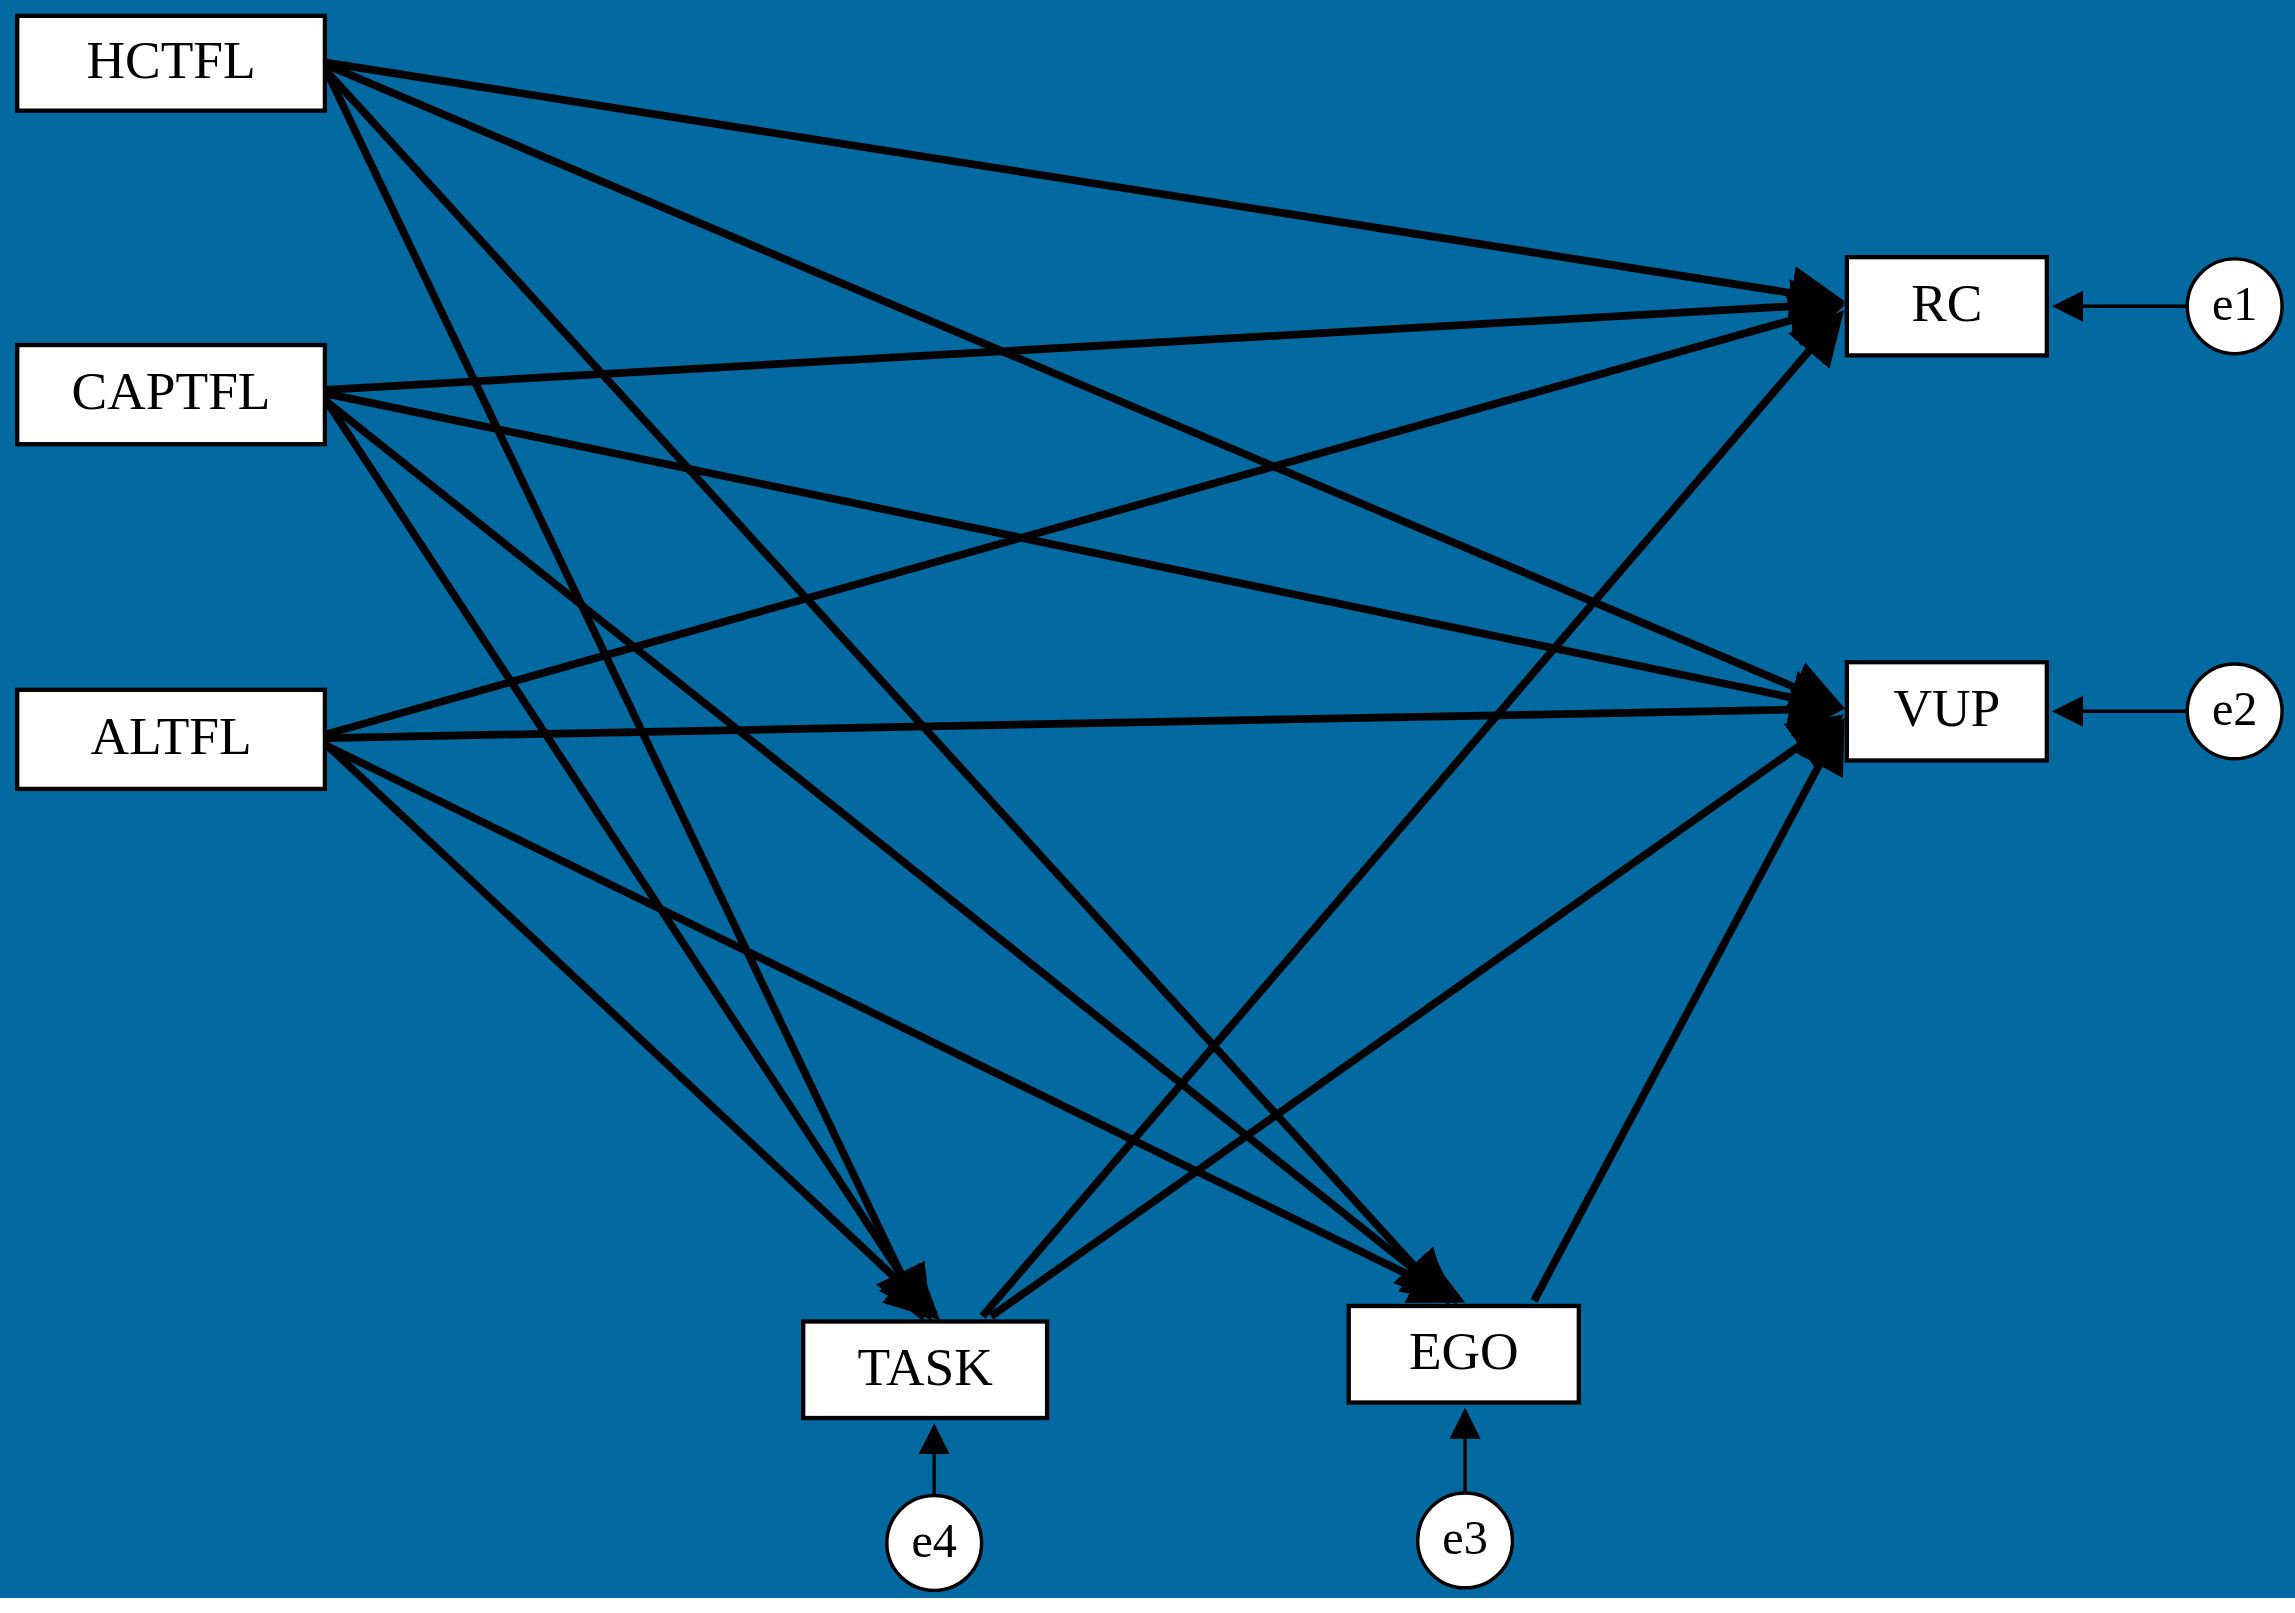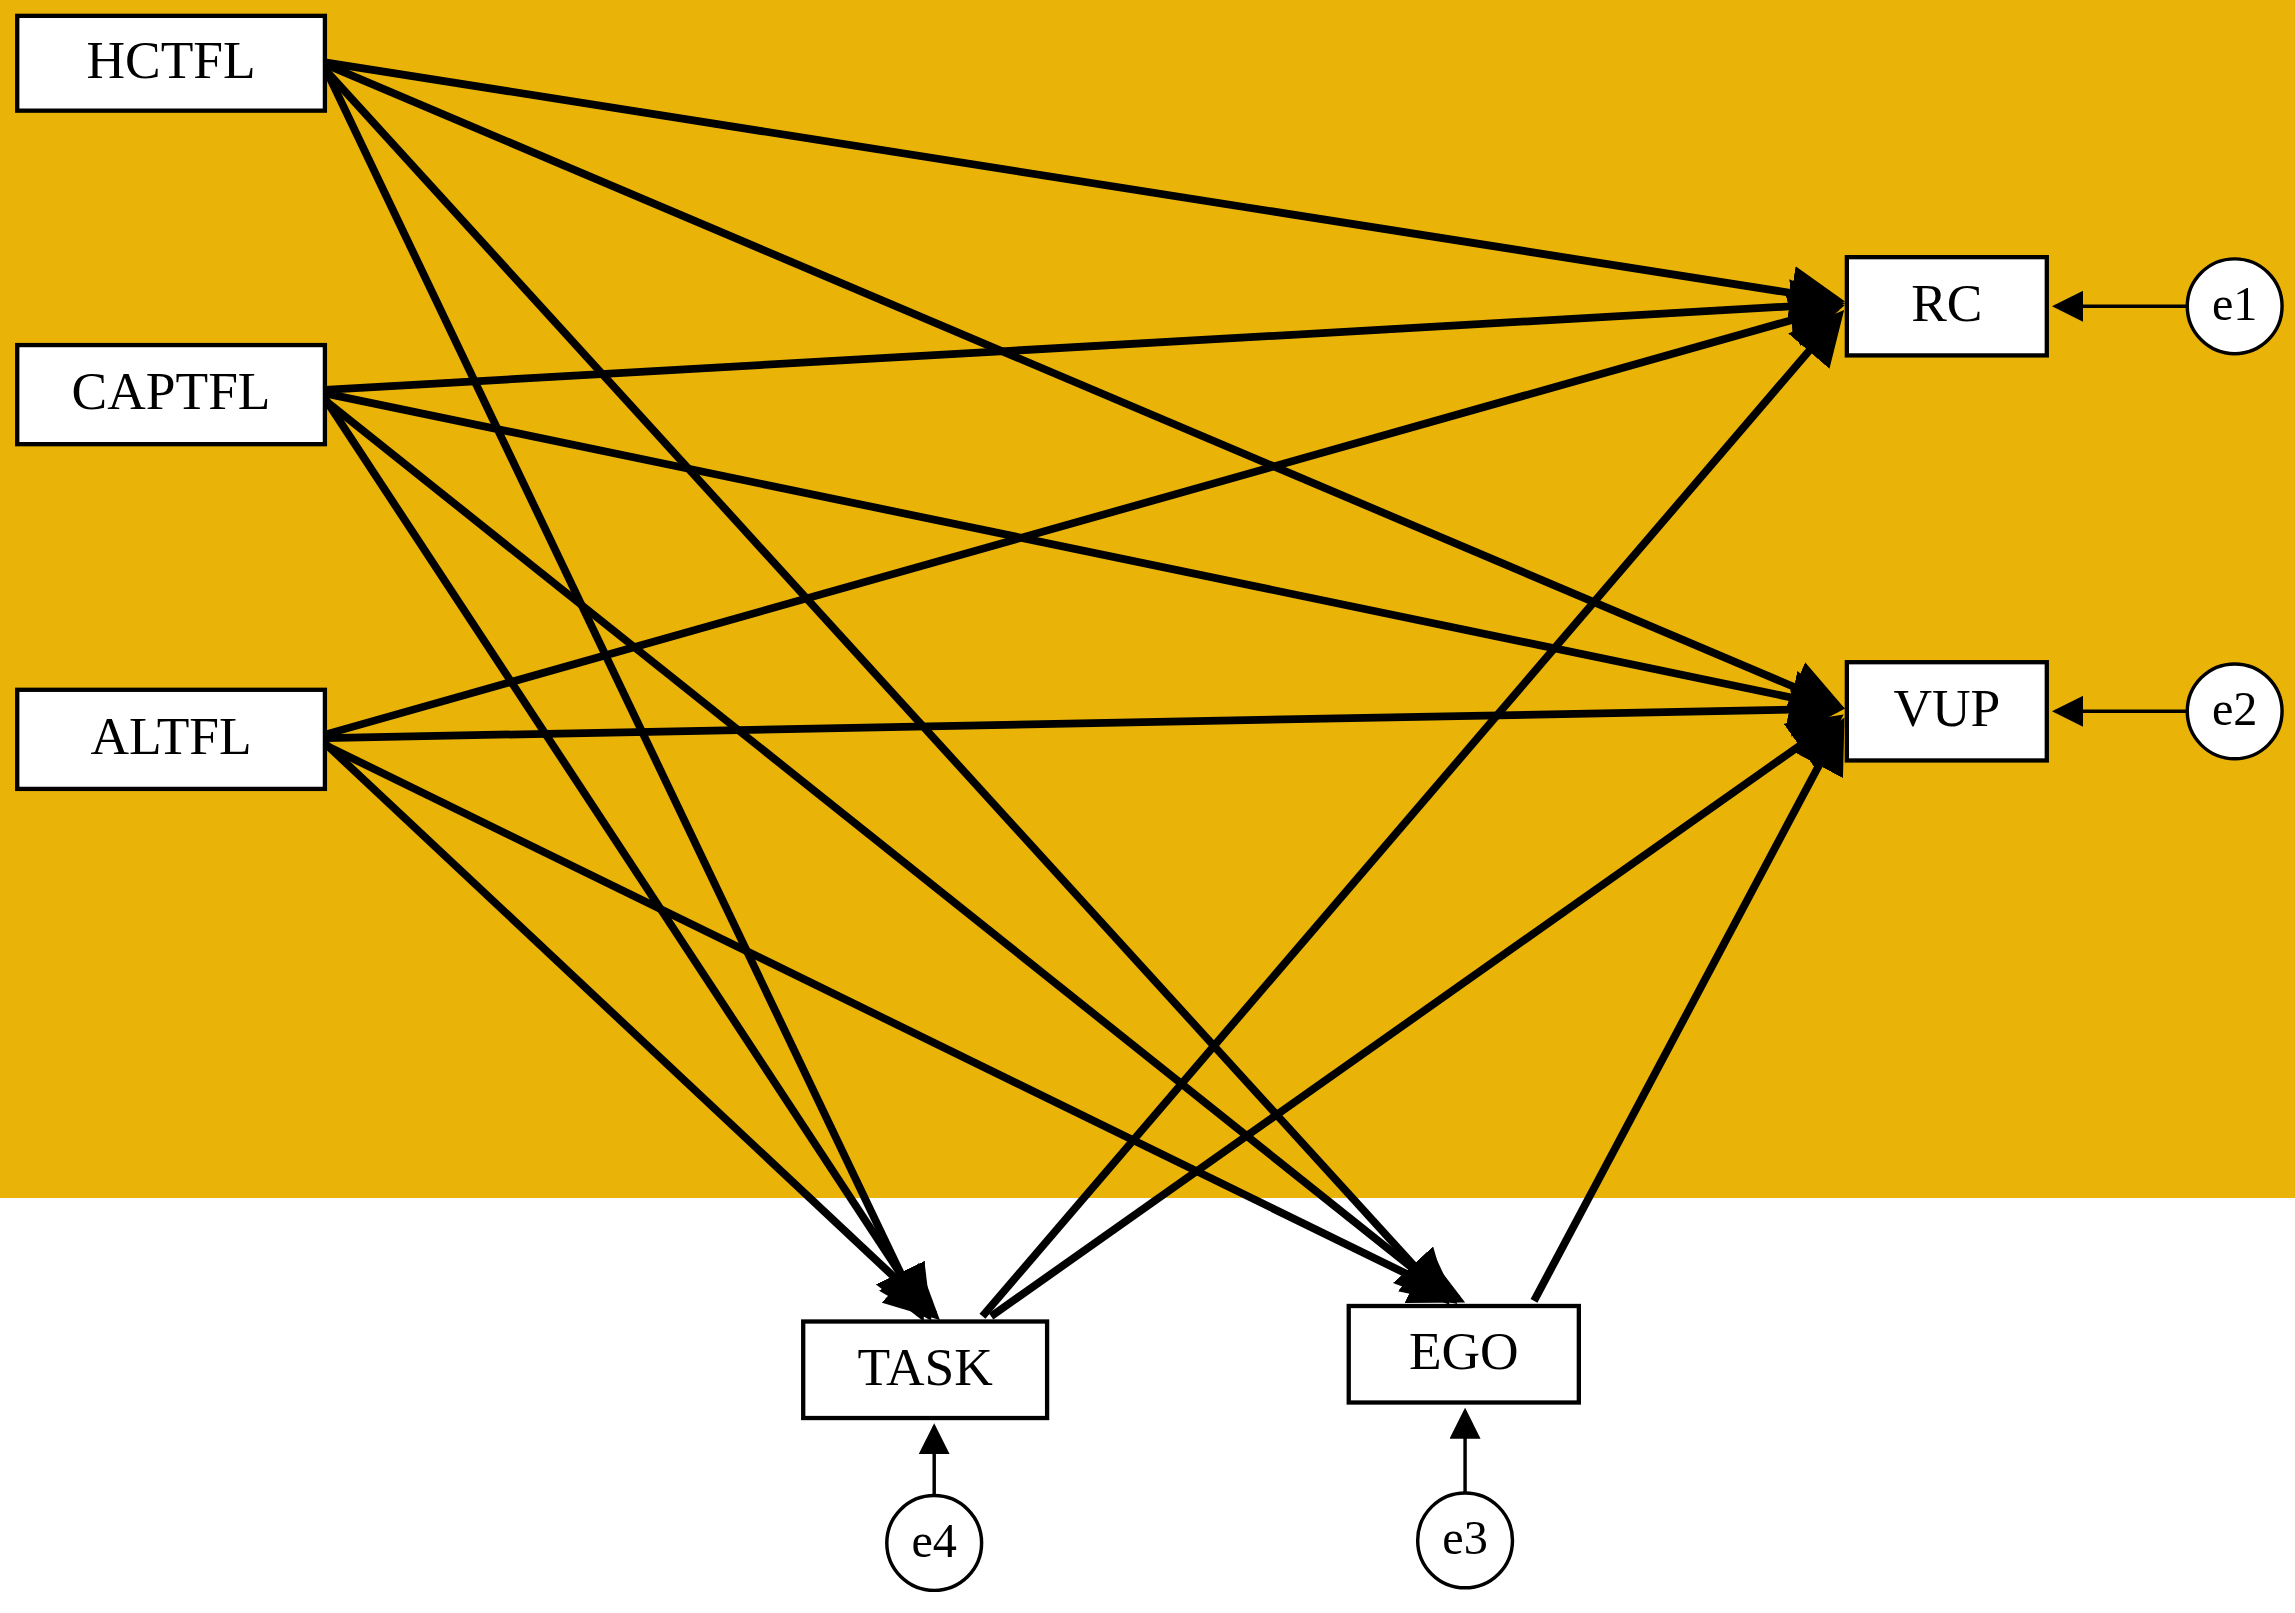--- a/index.html
+++ b/index.html
@@ -1,21 +1,21 @@
 <!DOCTYPE html>
 <html style="font-size:13.8px"><head>
 <meta charset="utf-8">
 <title>Path Diagram</title>
 <style>
   html,body{margin:0;padding:0;background:#ffffff;}
   body{
     font-family:"Liberation Serif","DejaVu Serif",serif;
     width:2295px;height:1614px;overflow:hidden;position:relative;
   }
-  #diagram-root{position:relative;width:2295px;height:1198px;background:#eab308;}
+  #diagram-root{position:relative;width:2295px;height:1598px;background:#0369a1;}
   svg#path-canvas{position:absolute;left:0;top:0;width:2295px;height:1614px;display:block;}
   .node-label{
     font-family:"Liberation Serif","DejaVu Serif",serif;
     fill:#000000;
     text-anchor:middle;
     dominant-baseline:middle;
   }
   .box-label{font-size:62px;}
   .err-label{font-size:56px;}
   rect.node-box{fill:#ffffff;stroke:#000000;stroke-width:5;}

